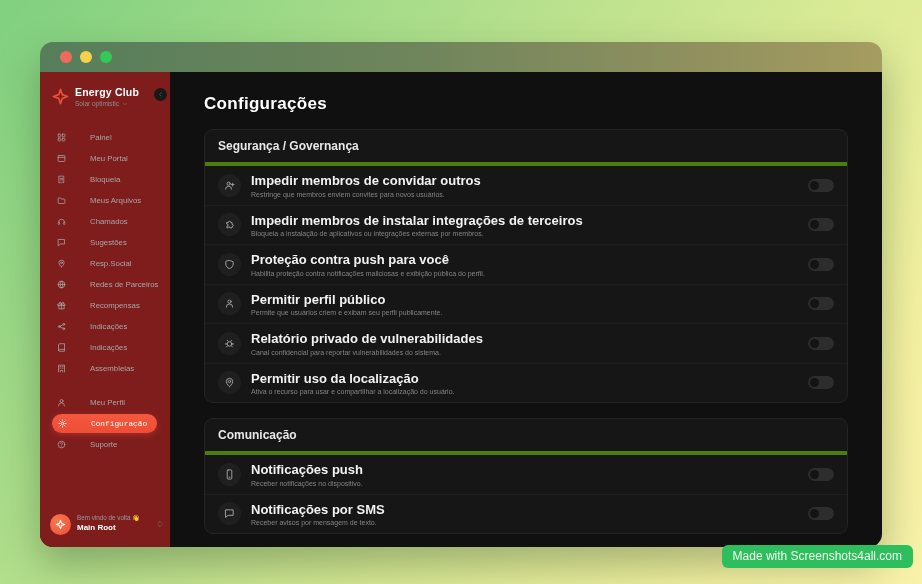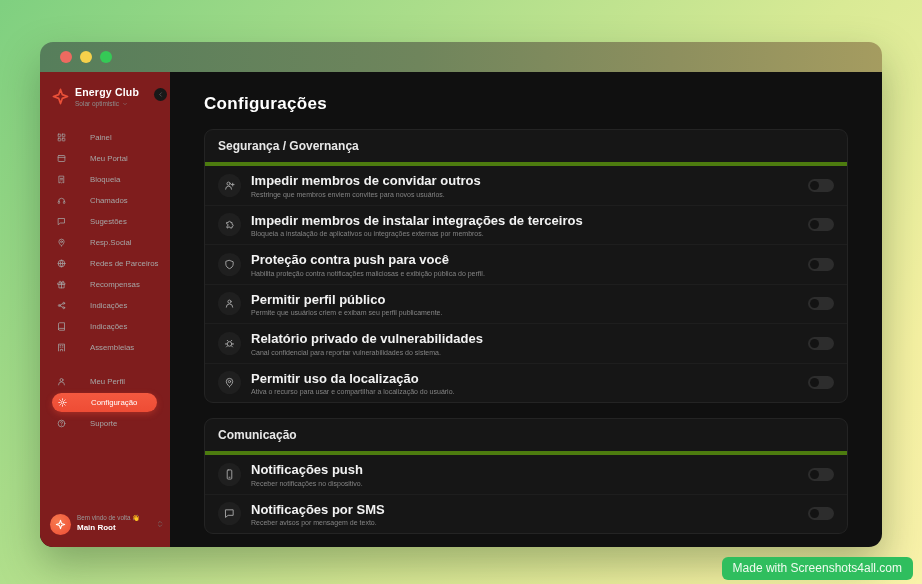--- a/index.html
+++ b/index.html
@@ -37,20 +37,21 @@
   .nav-item {
     display:flex; align-items:center; gap:24px; height:21px; padding-left:17px;
     color:#a6a6a6; font-size:7.8px; cursor:pointer; white-space:nowrap;
   }
   .nav-item .ni svg { width:9px; height:9px; display:block; }
   .nav-sec { margin-top:13px; }
   .nav-item.active {
     margin:1px 13px 1px 12px; padding-left:6px; height:19px; border-radius:10px;
     background:linear-gradient(180deg,#f4593f,#ee4c35); color:#fff;
     box-shadow:0 2px 6px rgba(240,80,55,.35);
+    font-family:Liberation Mono, monospace;
   }
   .user-row { margin-top:auto; display:flex; align-items:flex-start; gap:6px; padding:10px 6px 12px 10px; }
   .avatar {
     width:21px; height:21px; border-radius:50%; flex-shrink:0;
     background:radial-gradient(circle at 35% 35%,#f77a4e,#ee4c35);
     display:flex; align-items:center; justify-content:center;
   }
   .avatar svg { width:11px; height:11px; }
   .user-texts { flex:1; min-width:0; }
   .user-greet { color:#9a9a9a; font-size:6.3px; white-space:nowrap; }
@@ -70,21 +71,21 @@
     display:flex; align-items:center; justify-content:center; color:#a8a8a8;
   }
   .row-ico svg { width:11px; height:11px; display:block; }
   .row-text { flex:1; min-width:0; }
   .row-title { font-size:13px; font-weight:bold; color:#f2f2f2; }
   .row-desc { font-size:7px; color:#848484; margin-top:2.5px; }
   .toggle { width:26px; height:13px; border-radius:7px; background:#2d2d2d; position:relative; flex-shrink:0; cursor:pointer; }
   .toggle::after { content:""; position:absolute; left:2px; top:2px; width:9px; height:9px; border-radius:50%; background:#131313; }
 
   .made-badge {
-    position:absolute; right:9px; bottom:4px; background:#2fbe5e; color:#effbef;
+    position:absolute; right:9px; bottom:16px; background:#2fbe5e; color:#effbef;
     font-size:12px; padding:4px 11px 5px; border-radius:6px;
   }
   svg.st { fill:none; stroke:currentColor; stroke-width:2; stroke-linecap:round; stroke-linejoin:round; }
 </style>
 </head>
 <body>
 
 <div class="window">
   <div class="titlebar">
     <span class="dot" style="background:#ee6a60"></span>
@@ -144,20 +145,28 @@
                 <path d="M6 3h12v18l-3-2-3 2-3-2-3 2z"></path>
                 <line x1="9" y1="9" x2="15" y2="9"></line>
                 <line x1="9" y1="13" x2="15" y2="13"></line>
               </svg>
             </span>
           <span>Bloqueia</span>
         </div>
         <div class="nav-item">
           <span class="ni">
               <svg class="st" viewBox="0 0 24 24">
+                <path d="M3 7a2 2 0 0 1 2-2h4l2 3h8a2 2 0 0 1 2 2v8a2 2 0 0 1-2 2H5a2 2 0 0 1-2-2z"></path>
+              </svg>
+            </span>
+          <span>Meus Arquivos</span>
+        </div>
+        <div class="nav-item">
+          <span class="ni">
+              <svg class="st" viewBox="0 0 24 24">
                 <path d="M4 14a8 8 0 0 1 16 0"></path>
                 <rect x="3" y="14" width="4" height="6" rx="2"></rect>
                 <rect x="17" y="14" width="4" height="6" rx="2"></rect>
               </svg>
             </span>
           <span>Chamados</span>
         </div>
         <div class="nav-item">
           <span class="ni">
               <svg class="st" viewBox="0 0 24 24">

